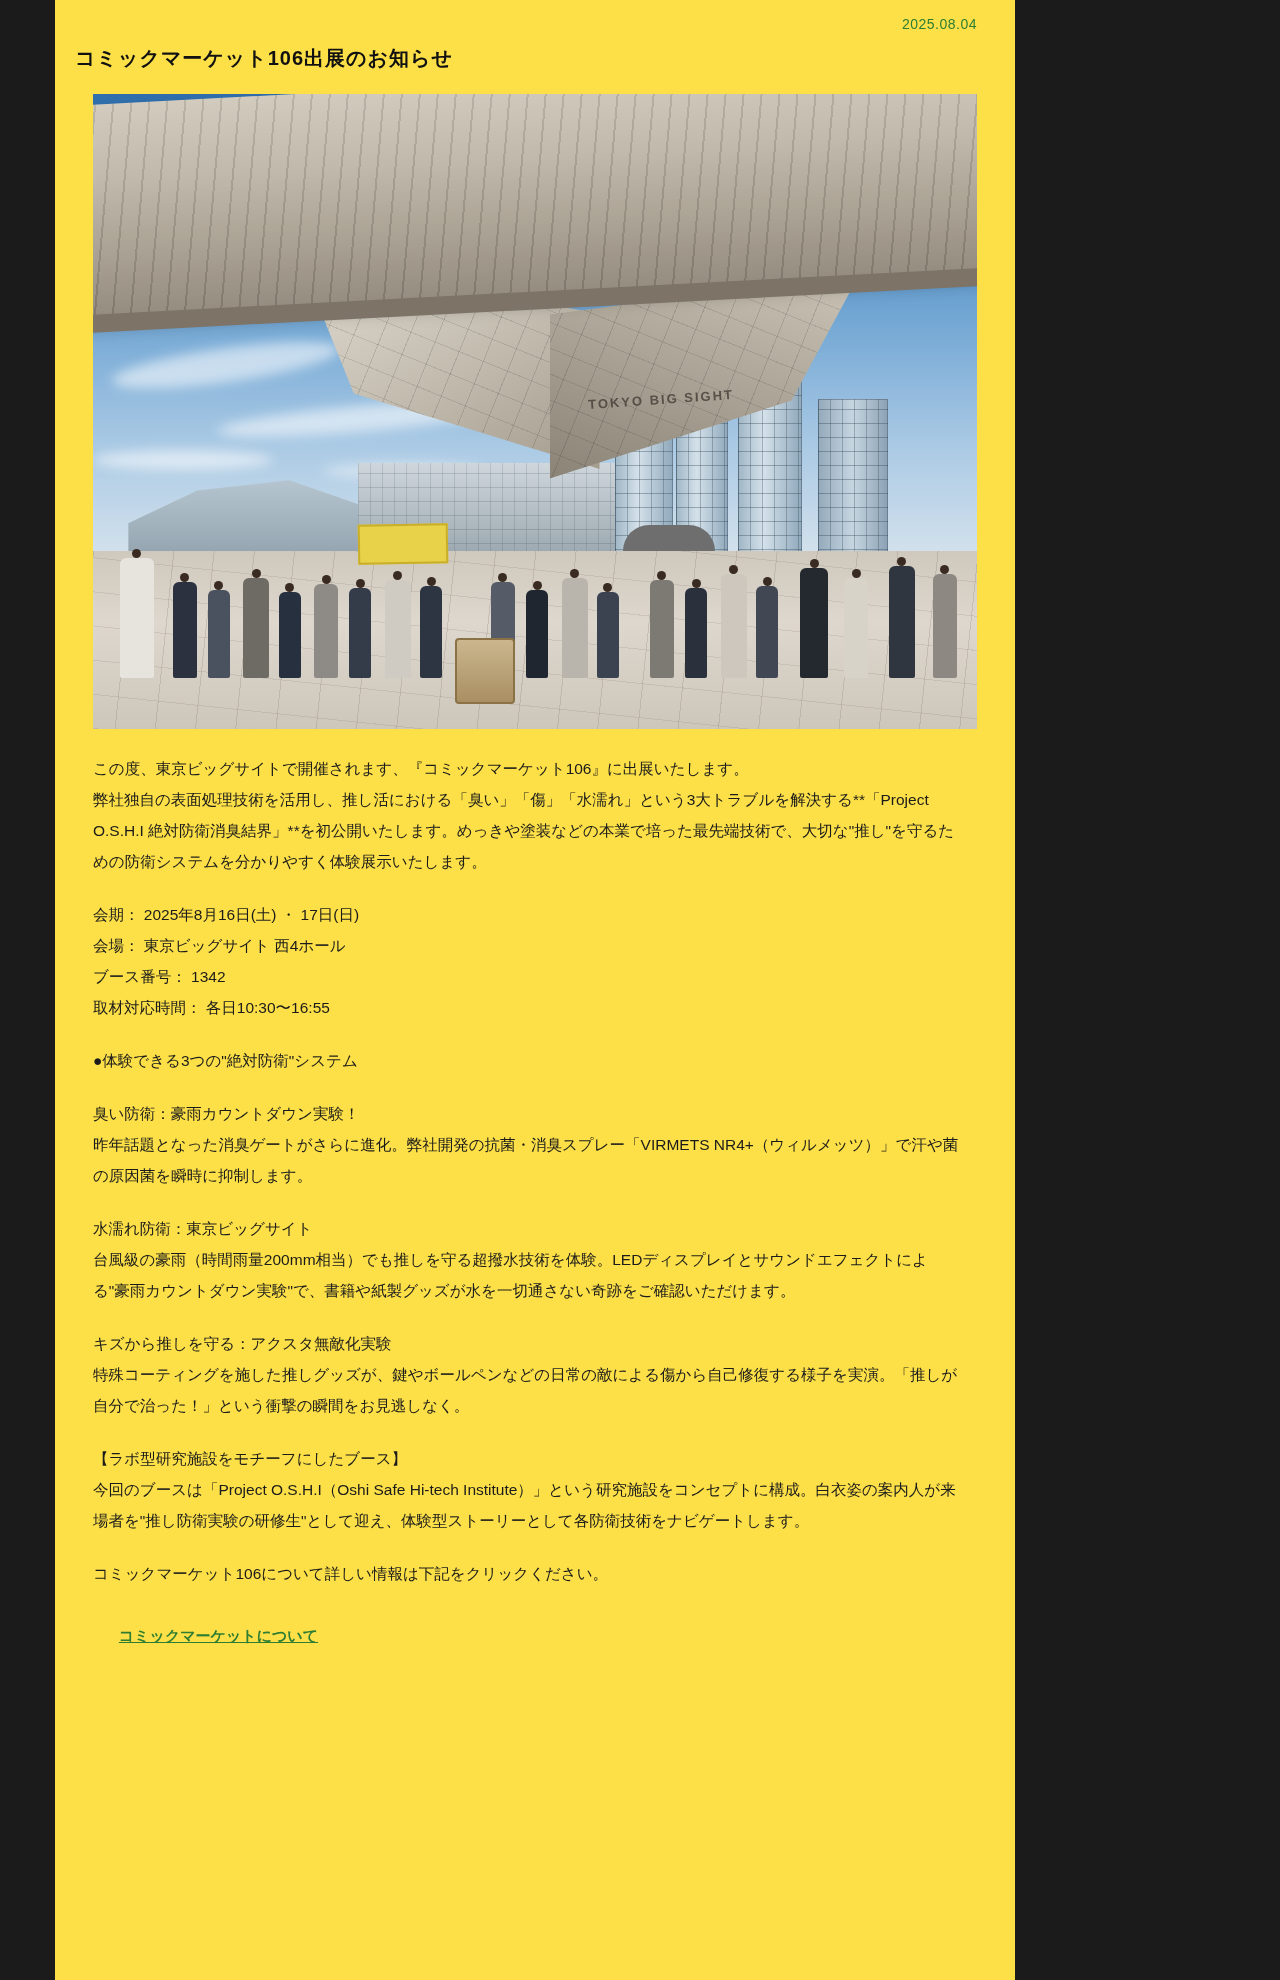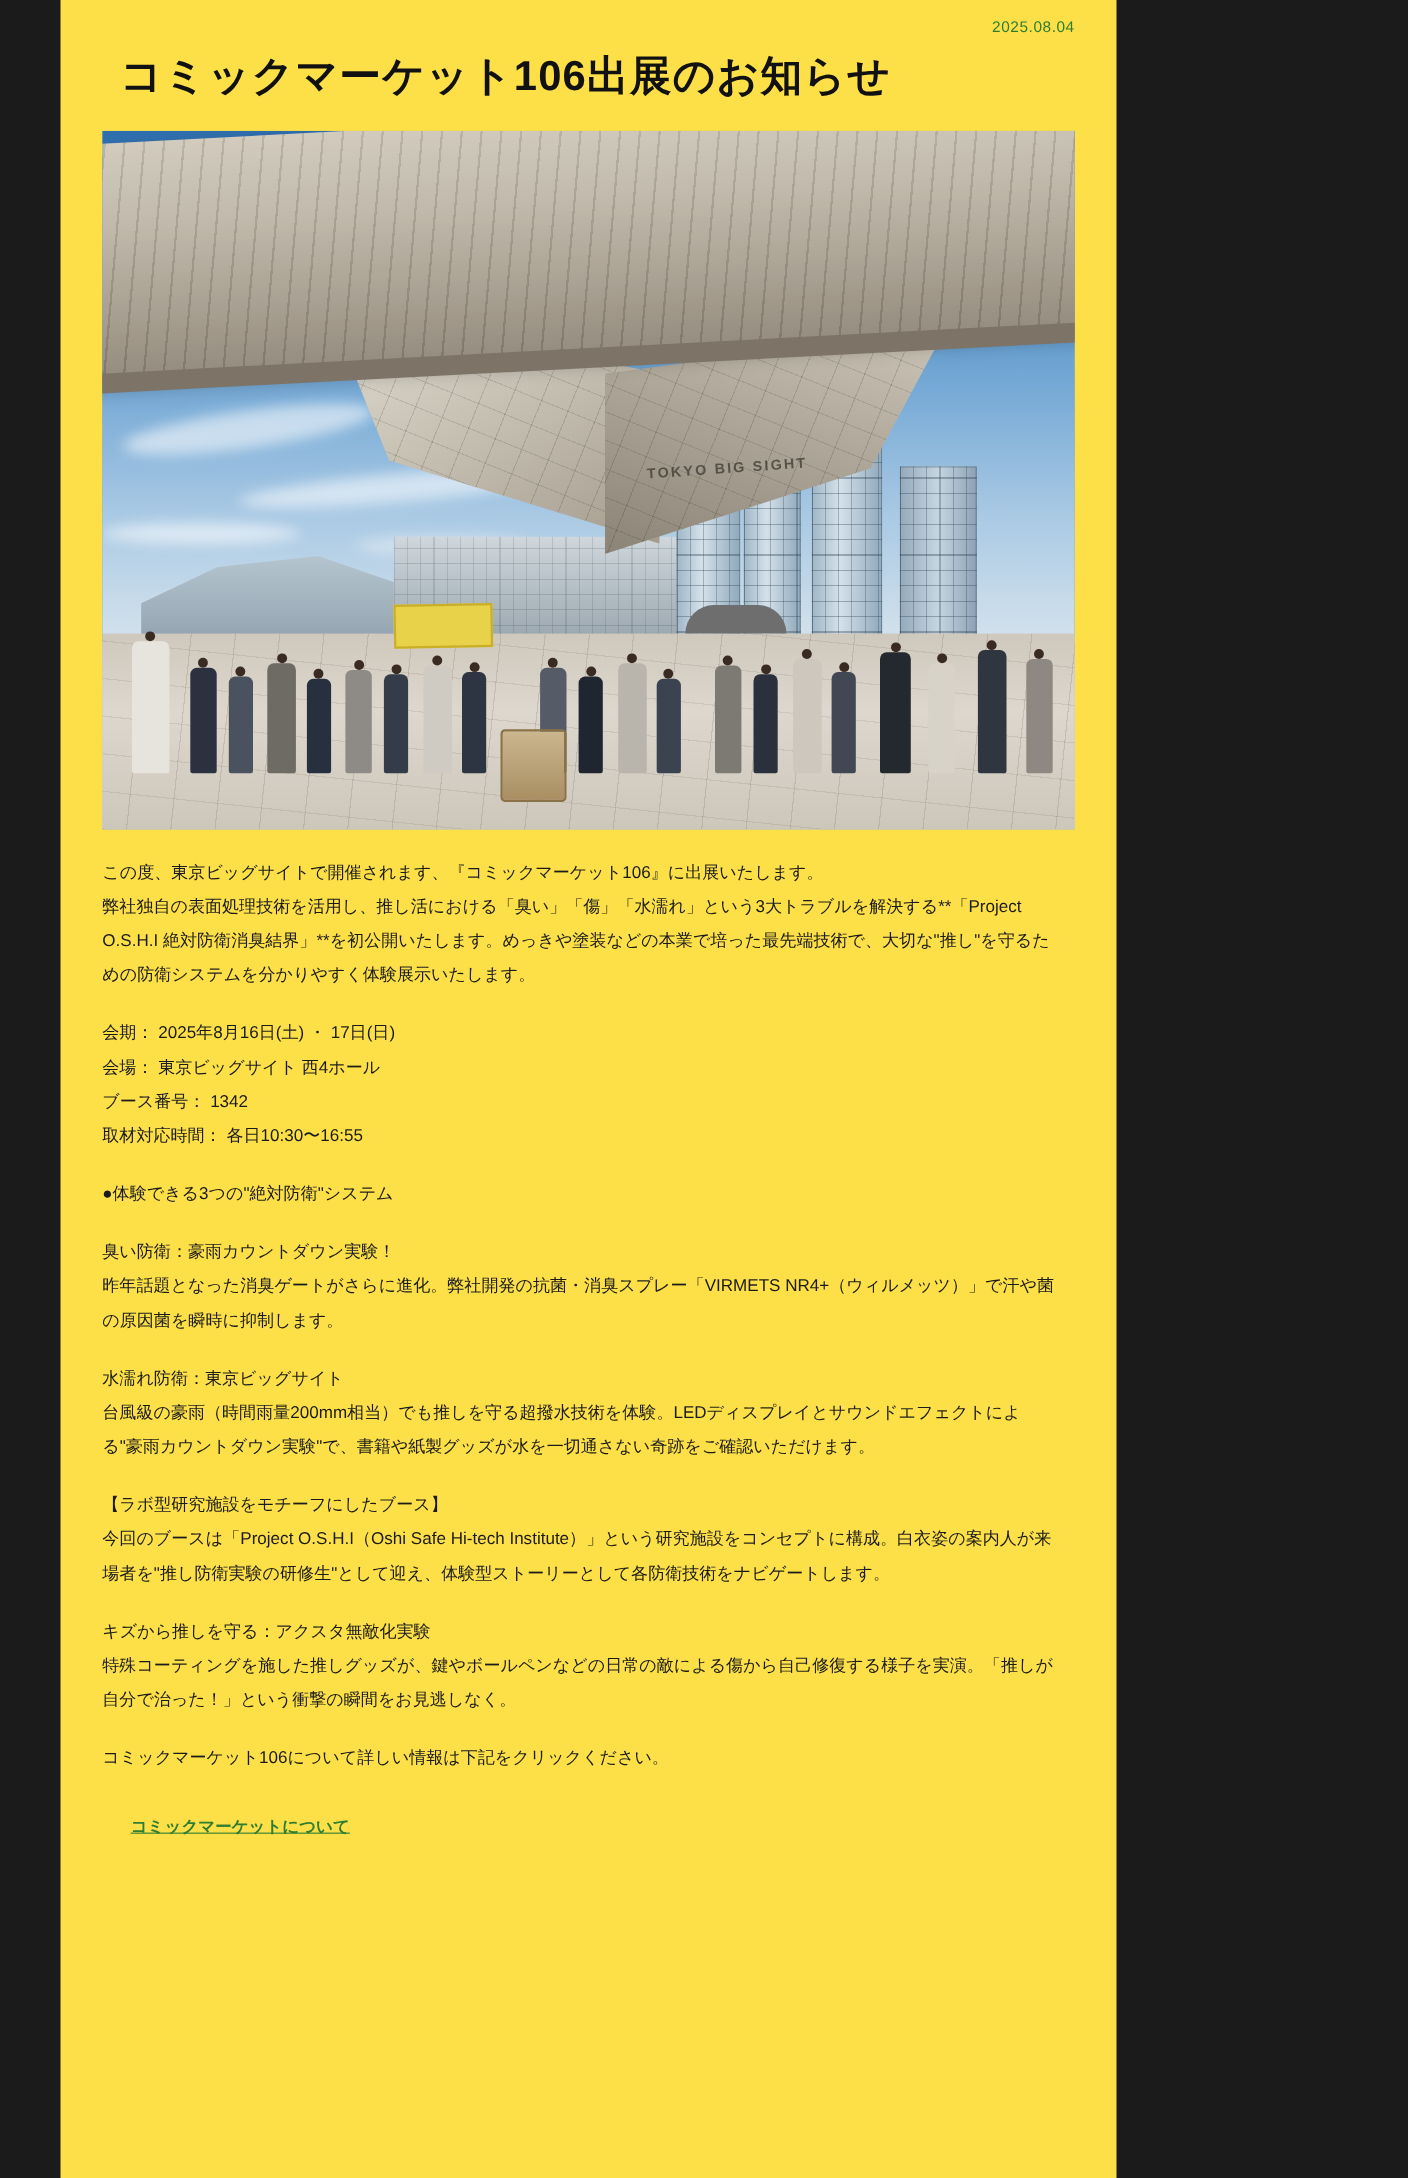--- a/index.html
+++ b/index.html
@@ -24,26 +24,26 @@
     padding: 0 0 40px 0;
   }
   .date-line {
     text-align: right;
     color: #2e7d32;
     font-size: 14px;
     letter-spacing: 0.5px;
     padding: 16px 38px 0 0;
   }
   .article-title {
-    font-size: 38px;
+    font-size: 20px;
     font-weight: bold;
     color: #111111;
     letter-spacing: 1px;
     margin: 12px 0 0 0;
-    padding: 0 38px 0 54px;
+    padding: 0 38px 0 20px;
     line-height: 1.4;
   }
   .hero-wrap {
     padding: 22px 38px 0 38px;
   }
   .hero {
     position: relative;
     width: 100%;
     height: 635px;
     overflow: hidden;
@@ -384,23 +384,23 @@
 弊社独自の表面処理技術を活用し、推し活における「臭い」「傷」「水濡れ」という3大トラブルを解決する**「Project O.S.H.I 絶対防衛消臭結界」**を初公開いたします。めっきや塗装などの本業で培った最先端技術で、大切な"推し"を守るための防衛システムを分かりやすく体験展示いたします。</p>
     <p>会期： 2025年8月16日(土) ・ 17日(日)
 会場： 東京ビッグサイト 西4ホール
 ブース番号： 1342
 取材対応時間： 各日10:30〜16:55</p>
     <p>●体験できる3つの"絶対防衛"システム</p>
     <p>臭い防衛：豪雨カウントダウン実験！
 昨年話題となった消臭ゲートがさらに進化。弊社開発の抗菌・消臭スプレー「VIRMETS NR4+（ウィルメッツ）」で汗や菌の原因菌を瞬時に抑制します。</p>
     <p>水濡れ防衛：東京ビッグサイト
 台風級の豪雨（時間雨量200mm相当）でも推しを守る超撥水技術を体験。LEDディスプレイとサウンドエフェクトによる"豪雨カウントダウン実験"で、書籍や紙製グッズが水を一切通さない奇跡をご確認いただけます。</p>
+    <p>キズから推しを守る：アクスタ無敵化実験
+特殊コーティングを施した推しグッズが、鍵やボールペンなどの日常の敵による傷から自己修復する様子を実演。「推しが自分で治った！」という衝撃の瞬間をお見逃しなく。</p>
     <p>【ラボ型研究施設をモチーフにしたブース】
 今回のブースは「Project O.S.H.I（Oshi Safe Hi-tech Institute）」という研究施設をコンセプトに構成。白衣姿の案内人が来場者を"推し防衛実験の研修生"として迎え、体験型ストーリーとして各防衛技術をナビゲートします。</p>
-    <p>キズから推しを守る：アクスタ無敵化実験
-特殊コーティングを施した推しグッズが、鍵やボールペンなどの日常の敵による傷から自己修復する様子を実演。「推しが自分で治った！」という衝撃の瞬間をお見逃しなく。</p>
     <p class="tight">コミックマーケット106について詳しい情報は下記をクリックください。</p>
     <p class="link-line">
       <a href="#">コミックマーケットについて</a>
     </p>
   </div>
 
 </div>
 
 </body></html>

